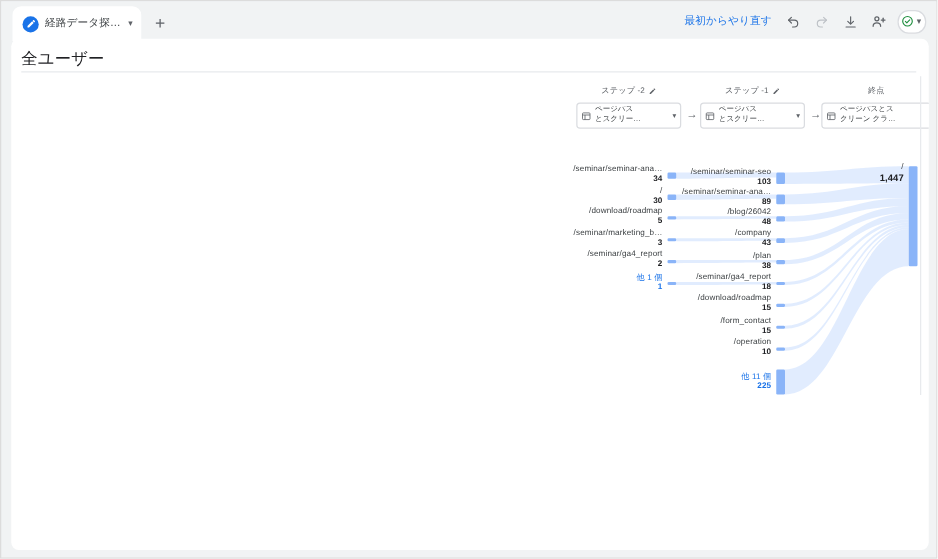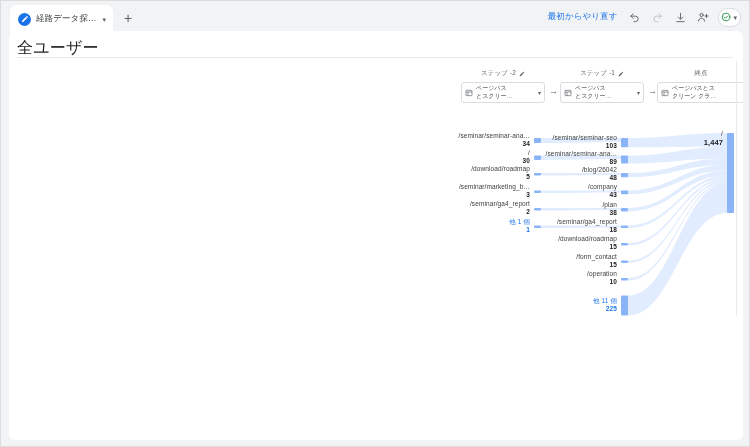--- a/index.html
+++ b/index.html
@@ -137,21 +137,21 @@
     background: #ffffff;
     border-radius: 6px;
     overflow: hidden;
   }
 
   
   .page-title {
     position: absolute;
     left: 8px;
     top: 7px;
-    font-size: 16px;
+    font-size: 13px;
     color: #202124;
     letter-spacing: .2px;
   }
   .title-rule {
     position: absolute;
     left: 8px;
     top: 26px;
     width: 716px;
     height: 1px;
     background: #e8eaed;

